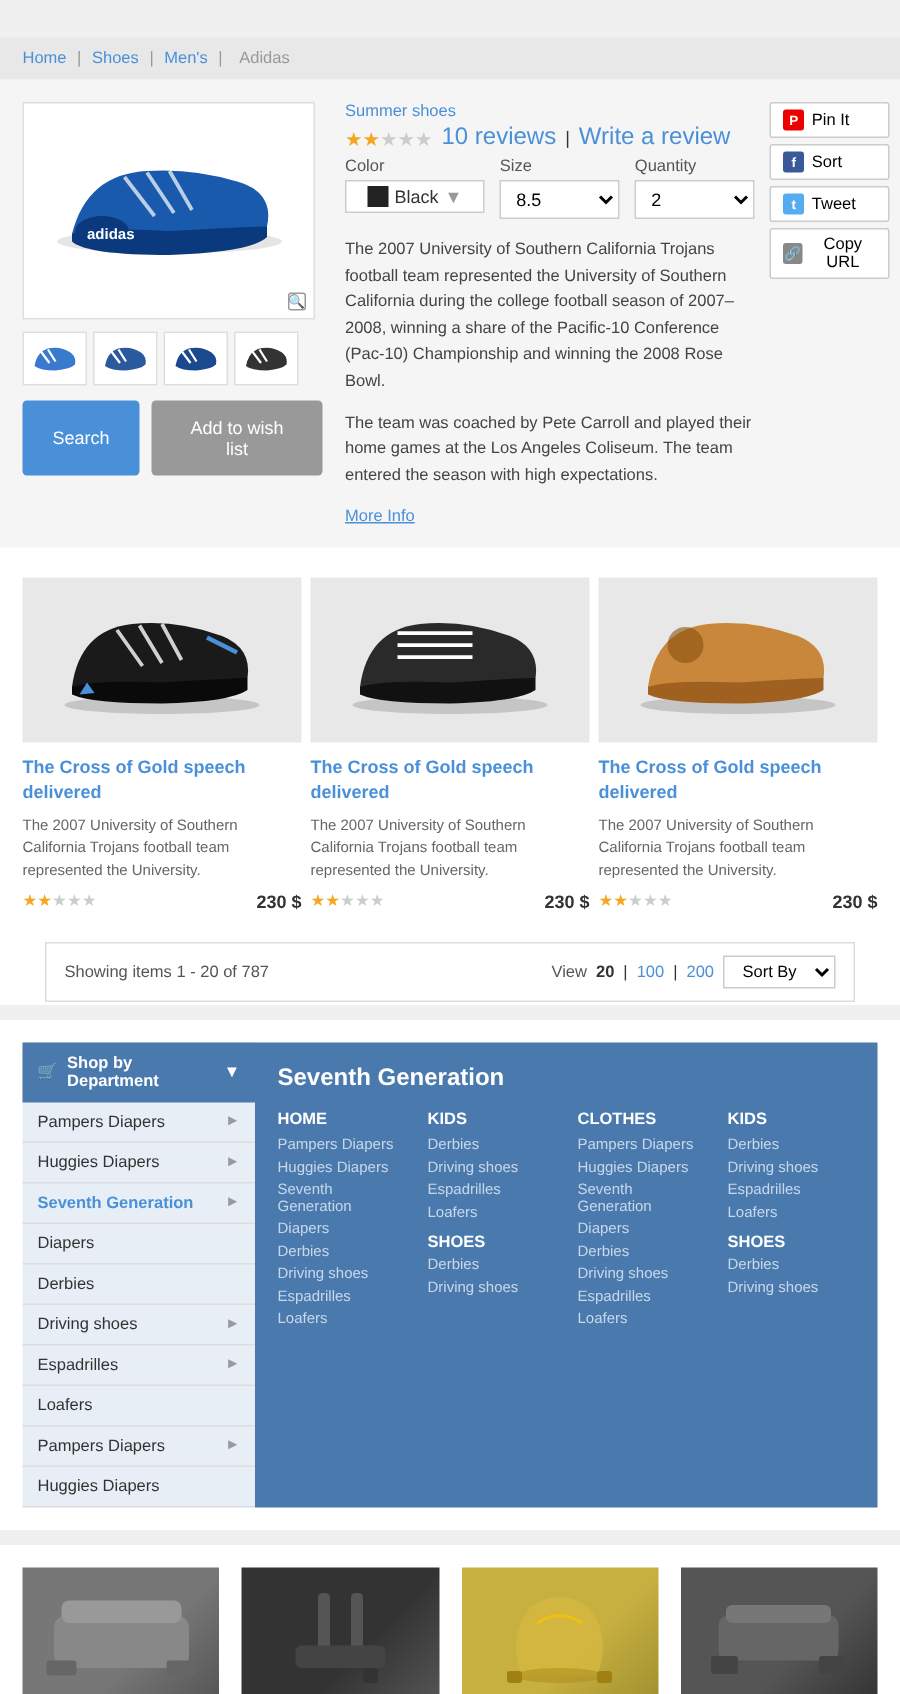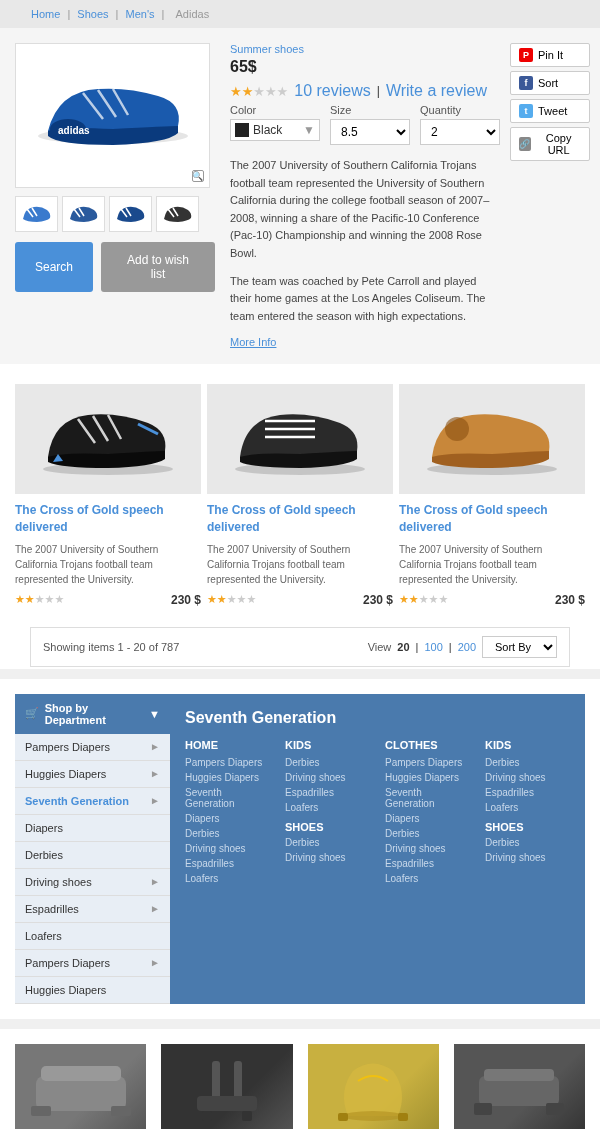--- a/index.html
+++ b/index.html
@@ -1,19 +1,19 @@
 <!DOCTYPE html>
 <html><head>
   <meta charset="utf-8">
   <style>
     * { box-sizing: border-box; margin: 0; padding: 0; }
     body { font-family: Arial, sans-serif; font-size: 12px; color: #333; background: #f0f0f0; width: 600px; }
     
     
-    .breadcrumb { background: #e8e8e8; padding: 8px 31px; font-size: 11px; color: #999; }
+    .breadcrumb { background: #e8e8e8; padding: 8px 15px; font-size: 11px; color: #999; margin-top: 25px; }
     .breadcrumb a { color: #4a90d9; text-decoration: none; }
     .breadcrumb span { margin: 0 4px; color: #999; }
     
     
     .product-section { background: #f5f5f5; padding: 15px; display: flex; gap: 15px; }
     .product-images { width: 200px; flex-shrink: 0; }
     .main-image { background: white; border: 1px solid #ddd; width: 195px; height: 145px; display: flex; align-items: center; justify-content: center; position: relative; margin-bottom: 8px; }
     .shoe-detail { position: absolute; bottom: 5px; right: 5px; width: 12px; height: 12px; border: 1px solid #999; border-radius: 2px; background: white; display: flex; align-items: center; justify-content: center; font-size: 9px; color: #666; cursor: pointer; }
     .thumbnail-row { display: flex; gap: 4px; }
     .thumbnail { width: 43px; height: 36px; background: white; border: 1px solid #ddd; display: flex; align-items: center; justify-content: center; cursor: pointer; }
@@ -31,21 +31,21 @@
     .stars .empty { color: #ccc; }
     .review-link { color: #4a90d9; font-size: 16px; text-decoration: none; }
     .shipping-info { font-size: 11px; color: #555; margin-bottom: 10px; }
     .shipping-info a { color: #4a90d9; }
     
     
     .options-row { display: flex; gap: 10px; margin-bottom: 12px; }
     .option-group { display: flex; flex-direction: column; gap: 3px; }
     .option-label { font-size: 11px; color: #555; }
     .option-select { border: 1px solid #ccc; padding: 4px 6px; font-size: 12px; background: white; min-width: 80px; }
-    .color-select { display: flex; align-items: center; gap: 4px; border: 1px solid #ccc; padding: 3px 4px; background: white; min-width: 90px; }
+    .color-select { display: flex; align-items: center; gap: 4px; border: 1px solid #ccc; padding: 3px 14px; background: white; min-width: 90px; }
     .color-swatch { width: 14px; height: 14px; background: #222; display: inline-block; }
     
     
     .social-share { display: flex; flex-direction: column; gap: 4px; margin-left: 10px; }
     .share-btn { display: flex; align-items: center; gap: 5px; padding: 4px 8px; font-size: 11px; border: 1px solid #ccc; background: white; cursor: pointer; border-radius: 2px; min-width: 80px; }
     .share-btn .icon { width: 14px; height: 14px; border-radius: 2px; display: flex; align-items: center; justify-content: center; color: white; font-size: 9px; font-weight: bold; }
     .pin-icon { background: #e00; }
     .fb-icon { background: #3b5998; }
     .tw-icon { background: #55acee; }
     .copy-icon { background: #888; }
@@ -160,21 +160,20 @@
     <div class="product-buttons">
       <button class="btn-search">Search</button>
       <button class="btn-wishlist">Add to wish list</button>
     </div>
   </div>
 
   <div class="product-main-area">
     <div class="product-top">
       <div class="product-details">
         <div class="product-category">Summer shoes</div>
-        <div class="product-price">65$</div>
         <div class="rating-row">
           <span class="stars">★★<span class="empty">★★★</span></span>
           <a href="#" class="review-link">10 reviews</a>
           <span>|</span>
           <a href="#" class="review-link">Write a review</a>
         </div>
         
         <div class="options-row">
           <div class="option-group">
             <span class="option-label">Color</span>

